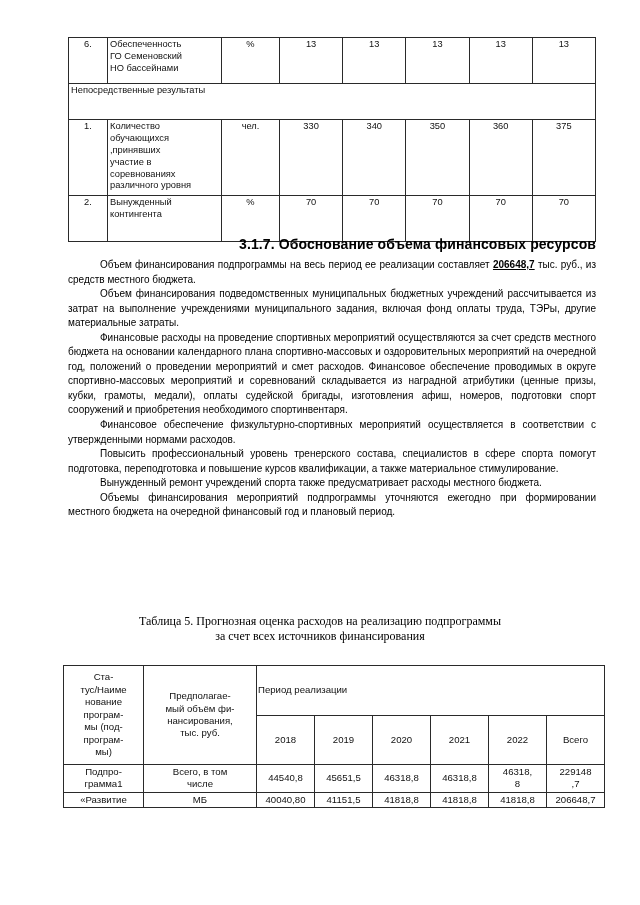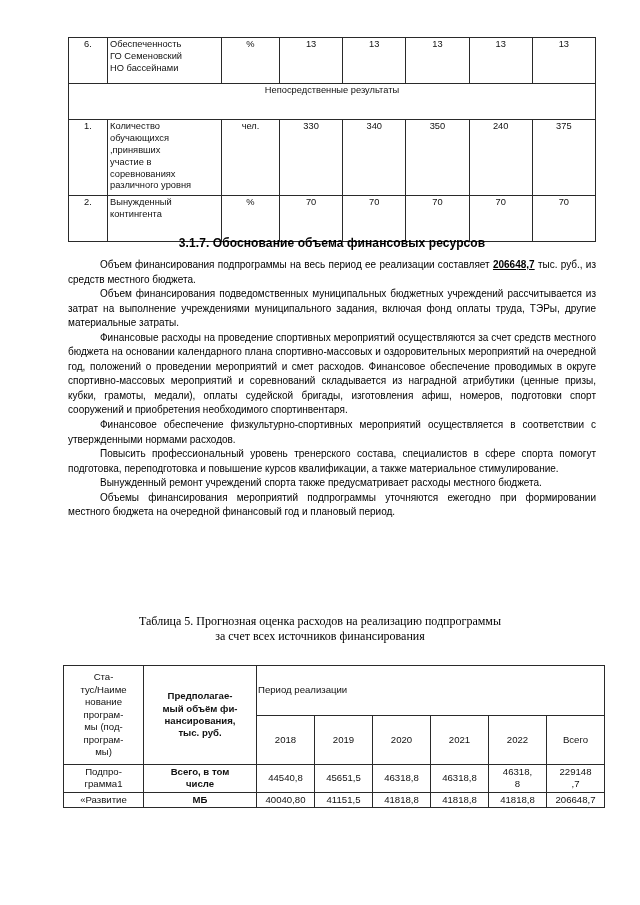--- a/index.html
+++ b/index.html
@@ -40,34 +40,34 @@
   #top-table {
     position: absolute;
     left: 68px;
     top: 37px;
     width: 528px;
   }
   #top-table td.c-num      { width: 34px;  text-align: center; vertical-align: top; }
   #top-table td.c-name     { width: 109px; text-align: left; }
   #top-table td.c-unit     { width: 53px;  text-align: center; }
   #top-table td.c-val      { text-align: center; margin-top: 44px; }
-  #top-table td.c-merged   { text-align: center; padding: 1px 2px; }
+  #top-table td.c-merged   { padding: 1px 2px; }
   .rowtall-1 { height: 46px; }
   .rowtall-2 { height: 76px; }
   .rowtall-3 { height: 36px; }
   .name-lines { white-space: pre-line; margin-left: 28px; }
 
   
   #section-heading {
     position: absolute;
     left: 68px;
     top: 236px;
     width: 528px;
-    text-align: center;
-    font-size: 12px;
+    text-align: right;
+    font-size: 14px;
     font-weight: bold;
     letter-spacing: 0.1px;
   }
 
   
   #body-text {
     position: absolute;
     left: 68px;
     top: 258px;
     width: 528px;
@@ -107,21 +107,21 @@
     font-size: 9.6px;
   }
   #bottom-table td {
     text-align: center;
     vertical-align: middle;
     padding: 1px 1px;
     line-height: 1.3;
     margin-top: 43px;
   }
   #bottom-table td.b-name   { width: 77px; }
-  #bottom-table td.b-vol    { width: 110px; font-weight: bold; }
+  #bottom-table td.b-vol    { width: 110px; }
   #bottom-table td.b-year   { width: 64px; }
   #bottom-table td.b-y2022  { width: 50px; }
   #bottom-table td.b-total  { width: 50px; }
   #bottom-table td.b-period { text-align: left; vertical-align: middle; }
   .b-head-tall { height: 96px; }
   .b-row-tall  { height: 26px; }
   .b-row-short { height: 15px; }
   .stack { white-space: pre-line; }
 </style>
 </head>
@@ -151,21 +151,21 @@
         <td class="c-name name-lines">Количество
 обучающихся
 ,принявших
 участие в
 соревнованиях
 различного уровня</td>
         <td class="c-unit">чел.</td>
         <td class="c-val">330</td>
         <td class="c-val">340</td>
         <td class="c-val">350</td>
-        <td class="c-val">240</td>
+        <td class="c-val">360</td>
         <td class="c-val">375</td>
       </tr>
       <tr class="rowtall-1">
         <td class="c-num">2.</td>
         <td class="c-name name-lines">Вынужденный
 контингента</td>
         <td class="c-unit">%</td>
         <td class="c-val">70</td>
         <td class="c-val">70</td>
         <td class="c-val">70</td>

